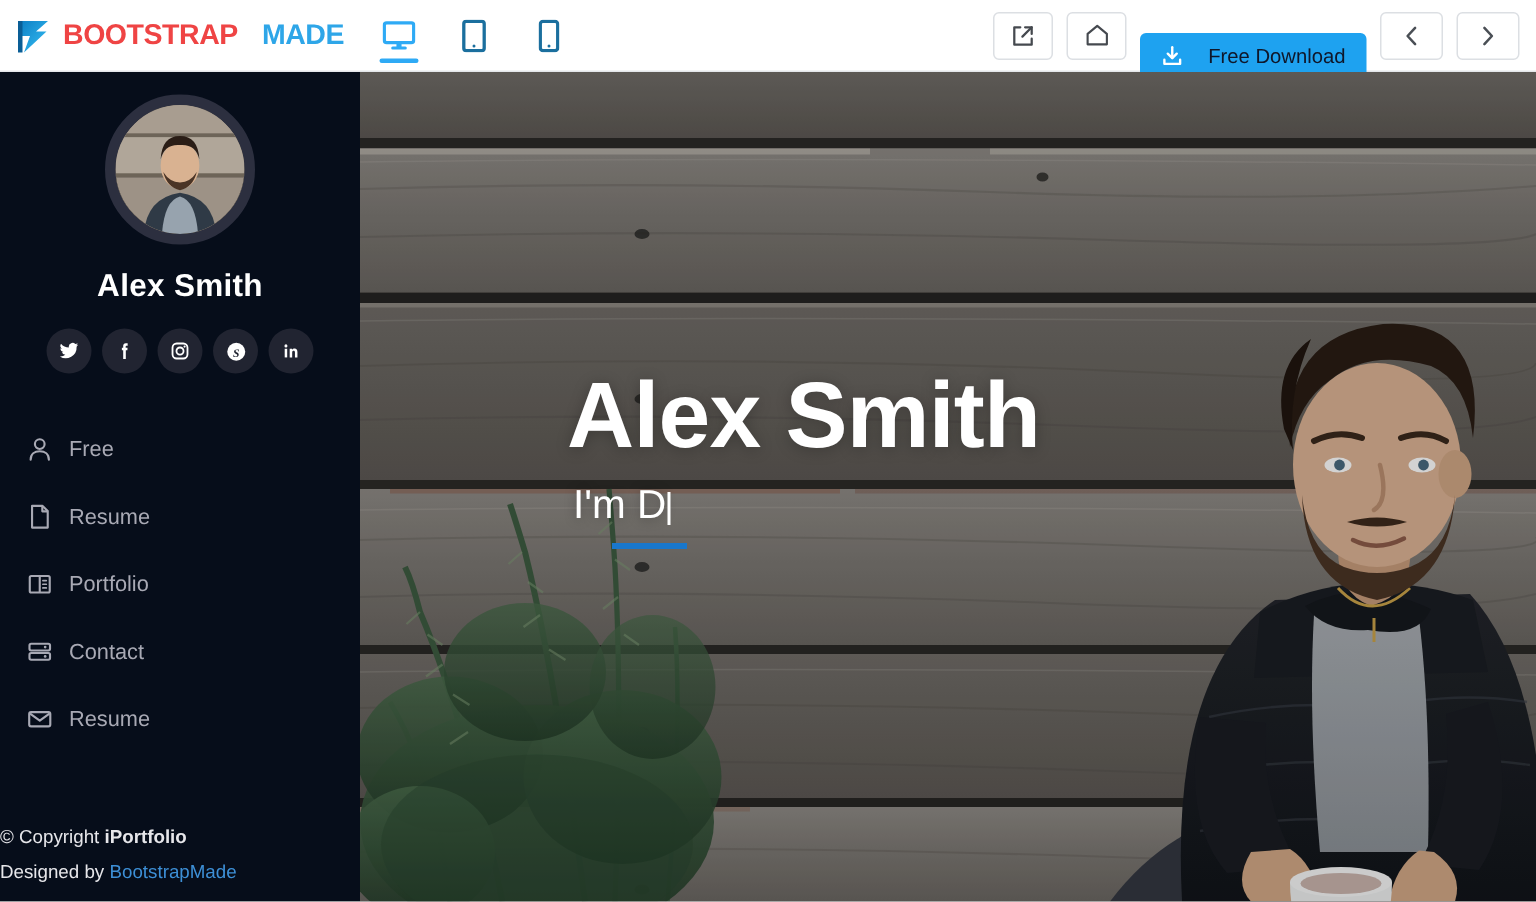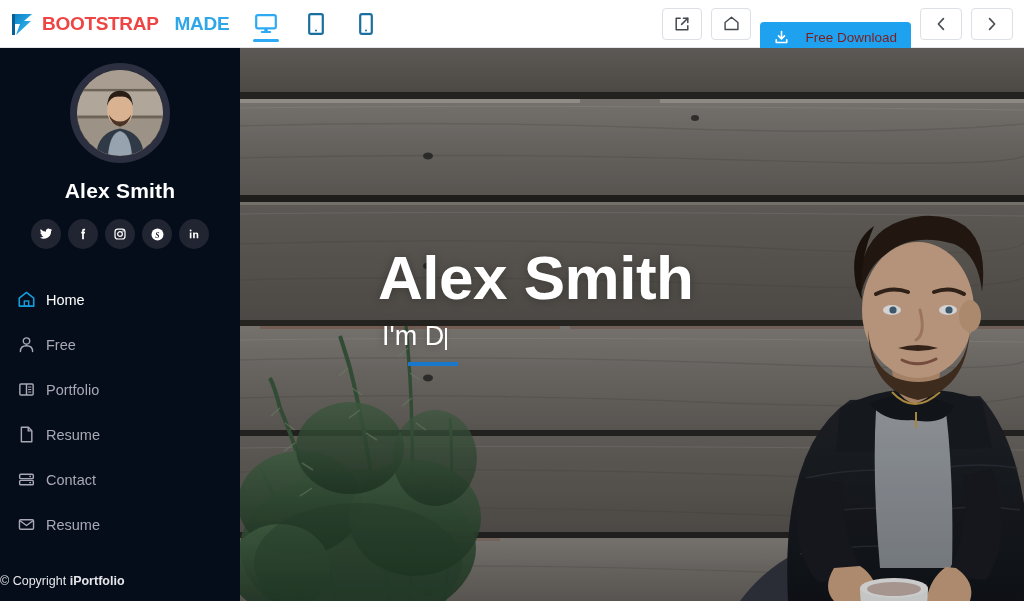--- a/index.html
+++ b/index.html
@@ -41,21 +41,21 @@
 
   .spacer { flex: 1; }
 
   .tools { display: flex; align-items: center; gap: 9px; padding-right: 11px; }
   .sqbtn {
     width: 40px; height: 32px; border: 1px solid #dcdfe3; border-radius: 4px;
     background: #fff; display: flex; align-items: center; justify-content: center;
     cursor: pointer;
   }
   .dlbtn {
-    height: 32px; border-radius: 4px; background: #1ea2f0; color: #7f1d1d;
+    height: 32px; border-radius: 4px; background: #1ea2f0; color: #0f172a;
     display: flex; align-items: center; gap: 16px; padding: 0 14px;
     font-size: 13.5px; cursor: pointer; border: none; white-space: nowrap; margin-top: 28px;
   }
   .navbtn {
     width: 42px; height: 32px; border: 1px solid #dcdfe3; border-radius: 4px;
     background: #fff; display: flex; align-items: center; justify-content: center;
     cursor: pointer;
   }
 
   
@@ -287,59 +287,50 @@
         <svg width="14" height="14" viewBox="0 0 16 16">
           <rect x="3.2" y="6.3" width="1.9" height="6.6" fill="#fff"></rect>
           <circle cx="4.15" cy="4.1" r="1.15" fill="#fff"></circle>
           <path d="M7 6.3h1.8v.9c.3-.6.9-1.05 1.9-1.05 1.5 0 2.2.9 2.2 2.7v4.05h-1.9V9.2c0-.9-.3-1.4-1-1.4-.75 0-1.1.5-1.1 1.4v3.7H7z" fill="#fff"></path>
         </svg>
       </div>
     </div>
 
     <div class="nav">
 
-      <div class="nav-item active">
-        <span class="nav-ico">
-          <svg width="19" height="19" viewBox="0 0 20 20">
-            <path d="M2.4 8.6 L10 2.6 L17.6 8.6 V17 H2.4 Z" fill="none" stroke="#149ddd" stroke-width="1.7" stroke-linejoin="round"></path>
-            <rect x="7.7" y="11.6" width="4.6" height="5.4" fill="none" stroke="#149ddd" stroke-width="1.5"></rect>
-          </svg>
-        </span>
-        <span>Home</span>
-      </div>
 
       <div class="nav-item">
         <span class="nav-ico">
           <svg width="19" height="19" viewBox="0 0 20 20">
             <circle cx="10" cy="6.4" r="3.4" fill="none" stroke="#a8a9b4" stroke-width="1.5"></circle>
             <path d="M3.6 17.4 C3.6 13.4 6.5 11.4 10 11.4 C13.5 11.4 16.4 13.4 16.4 17.4" fill="none" stroke="#a8a9b4" stroke-width="1.5" stroke-linecap="round"></path>
           </svg>
         </span>
         <span>Free</span>
+      </div>
+
+      <div class="nav-item">
+        <span class="nav-ico">
+          <svg width="19" height="19" viewBox="0 0 20 20">
+            <path d="M4.6 2.4 H12 L15.6 6 V17.6 H4.6 Z" fill="none" stroke="#a8a9b4" stroke-width="1.5" stroke-linejoin="round"></path>
+            <path d="M11.8 2.4 V6.2 H15.6" fill="none" stroke="#a8a9b4" stroke-width="1.5" stroke-linejoin="round"></path>
+          </svg>
+        </span>
+        <span>Resume</span>
       </div>
 
       <div class="nav-item">
         <span class="nav-ico">
           <svg width="19" height="19" viewBox="0 0 20 20">
             <rect x="3" y="4.2" width="14" height="11.6" rx="1.1" fill="none" stroke="#a8a9b4" stroke-width="1.5"></rect>
             <path d="M10 4.2 V15.8" stroke="#a8a9b4" stroke-width="1.5"></path>
             <path d="M12.2 7.4 H14.6 M12.2 10 H14.6 M12.2 12.6 H14.6" stroke="#a8a9b4" stroke-width="1.2" stroke-linecap="round"></path>
           </svg>
         </span>
         <span>Portfolio</span>
-      </div>
-
-      <div class="nav-item">
-        <span class="nav-ico">
-          <svg width="19" height="19" viewBox="0 0 20 20">
-            <path d="M4.6 2.4 H12 L15.6 6 V17.6 H4.6 Z" fill="none" stroke="#a8a9b4" stroke-width="1.5" stroke-linejoin="round"></path>
-            <path d="M11.8 2.4 V6.2 H15.6" fill="none" stroke="#a8a9b4" stroke-width="1.5" stroke-linejoin="round"></path>
-          </svg>
-        </span>
-        <span>Resume</span>
       </div>
 
       <div class="nav-item">
         <span class="nav-ico">
           <svg width="19" height="19" viewBox="0 0 20 20">
             <rect x="2.8" y="4.4" width="14.4" height="4.7" rx="1.2" fill="none" stroke="#a8a9b4" stroke-width="1.5"></rect>
             <rect x="2.8" y="10.9" width="14.4" height="4.7" rx="1.2" fill="none" stroke="#a8a9b4" stroke-width="1.5"></rect>
             <circle cx="13.8" cy="6.75" r="0.95" fill="#a8a9b4"></circle>
             <circle cx="13.8" cy="13.25" r="0.95" fill="#a8a9b4"></circle>
           </svg>
@@ -355,20 +346,24 @@
           </svg>
         </span>
         <span>Resume</span>
       </div>
     </div>
 
     <div class="footer">
       <div>
         <span>© Copyright</span>
         <span class="strong">iPortfolio</span>
+      </div>
+      <div>
+        <span>Designed by</span>
+        <span class="link">BootstrapMade</span>
       </div>
     </div>
   </div>
 
   <div class="hero">
     <svg class="scene" width="784" height="553" viewBox="0 0 784 553">
       <defs>
         <linearGradient id="plank" x1="0" y1="0" x2="0" y2="1">
           <stop offset="0" stop-color="#8e8a85"></stop>
           <stop offset="0.5" stop-color="#7b7772"></stop>

